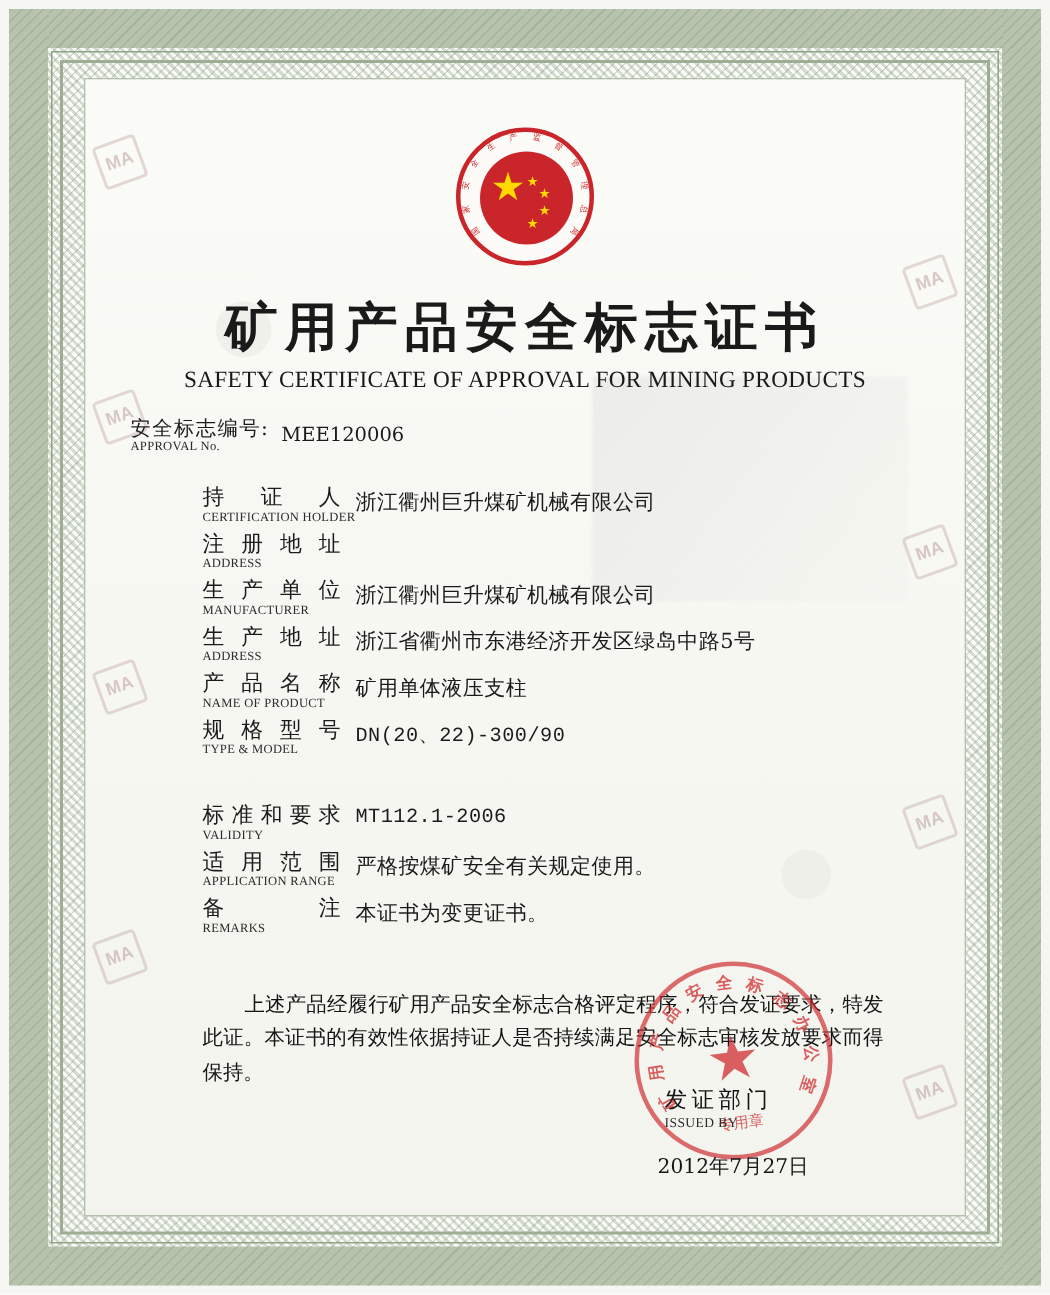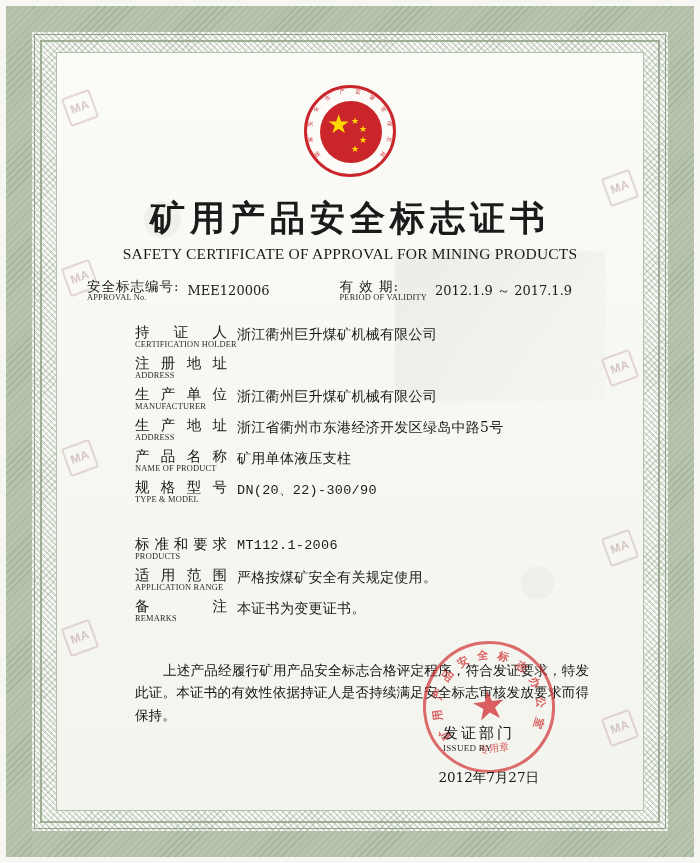--- a/index.html
+++ b/index.html
@@ -427,27 +427,20 @@
 
     <div class="head-row">
       <div class="hf">
         <div class="lbl-stack">
           <div class="lbl-cn">安全标志编号:</div>
           <div class="lbl-en">APPROVAL No.</div>
         </div>
         <div class="val">MEE120006</div>
       </div>
 
-      <div class="hf validity">
-        <div class="lbl-stack">
-          <div class="lbl-cn">有 效 期:</div>
-          <div class="lbl-en">PERIOD OF VALIDITY</div>
-        </div>
-        <div class="val">2012.1.9 ～ 2017.1.9</div>
-      </div>
     </div>
 
     <div class="fields" id="fields-area">
         <div class="field-row">
           <div class="lbl-stack">
             <div class="lbl-cn">
               <span>持</span>
               <span>证</span>
               <span>人</span>
             </div>
@@ -517,21 +510,21 @@
         <div class="gap-block"></div>
         <div class="field-row latin">
           <div class="lbl-stack">
             <div class="lbl-cn">
               <span>标</span>
               <span>准</span>
               <span>和</span>
               <span>要</span>
               <span>求</span>
             </div>
-            <div class="lbl-en">PRODUCTS</div>
+            <div class="lbl-en">VALIDITY</div>
           </div>
           <div class="val">MT112.1-2006</div>
         </div>
         <div class="field-row">
           <div class="lbl-stack">
             <div class="lbl-cn">
               <span>适</span>
               <span>用</span>
               <span>范</span>
               <span>围</span>

